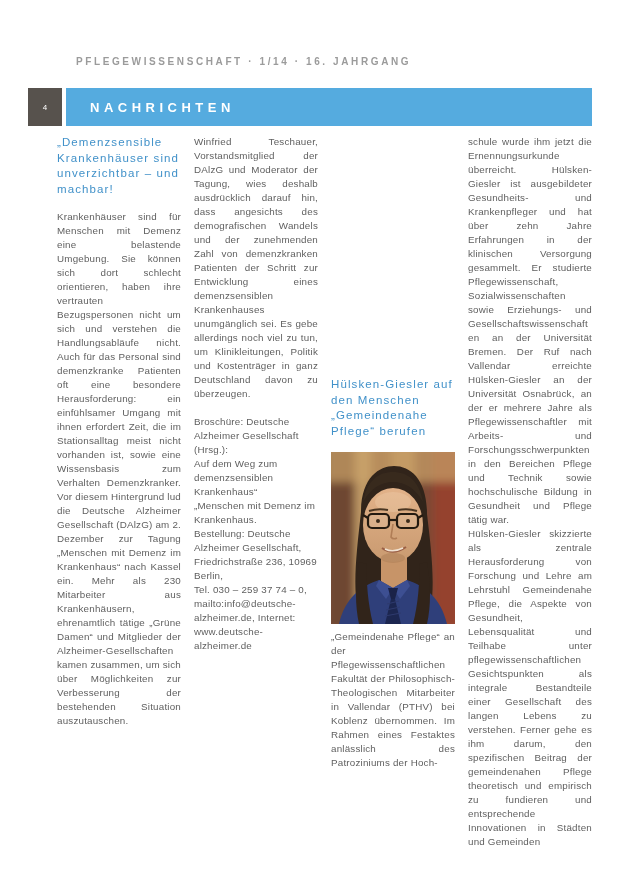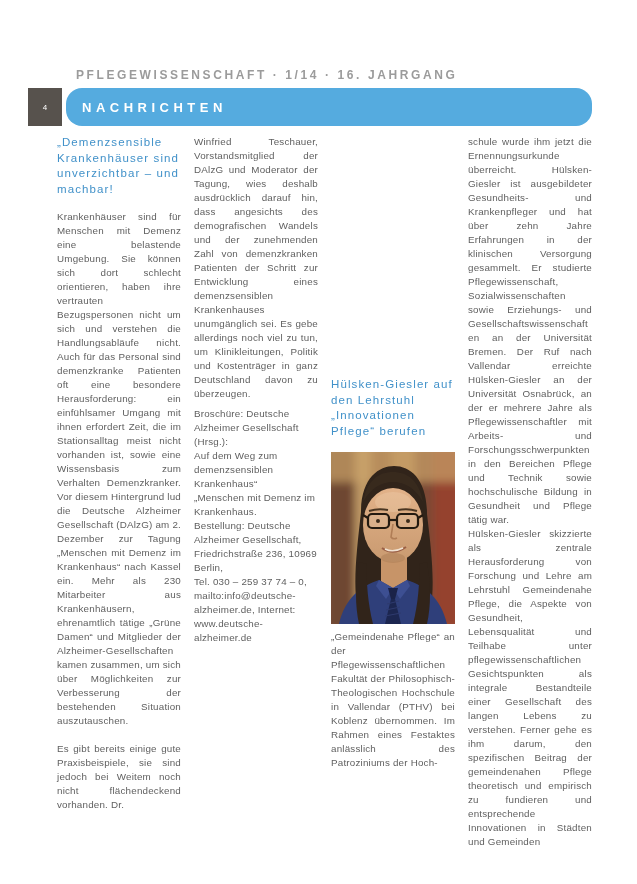--- a/index.html
+++ b/index.html
@@ -5,39 +5,39 @@
   * { box-sizing: border-box; }
   html, body { margin: 0; padding: 0; background: #ffffff; }
   .page {
     position: relative;
     width: 637px; height: 884px;
     background: #ffffff;
     font-family: "Liberation Sans", sans-serif;
     overflow: hidden;
   }
   .journal-line {
-    position: absolute; left: 76px; top: 68px;
-    font-size: 12px; letter-spacing: 2.6px;
+    position: absolute; left: 76px; top: 56px;
+    font-size: 10px; letter-spacing: 2.6px;
     color: #9b9b9b; font-weight: bold;
     white-space: nowrap;
   }
   .page-square {
     position: absolute; left: 28px; top: 88px;
     width: 34px; height: 38px;
     background: #57524d; color: #ffffff;
     display: flex; align-items: center; justify-content: center;
     font-size: 8px;
   }
   .section-bar {
     position: absolute; left: 66px; top: 88px;
     width: 526px; height: 38px;
     background: #55abdf; color: #ffffff;
     display: flex; align-items: center;
-    padding-left: 16px;
-    font-size: 13px; font-weight: bold; letter-spacing: 4.5px; border-radius: 16px;
+    padding-left: 24px;
+    font-size: 13px; font-weight: bold; letter-spacing: 4.5px;
   }
   .columns {
     position: absolute; left: 57px; top: 135px;
     width: 536px;
     display: flex; gap: 13px;
   }
   .col {
     width: 124px; flex: 0 0 124px;
     font-size: 9.8px; line-height: 14px; letter-spacing: 0.2px;
     color: #606060;
@@ -48,21 +48,21 @@
   .col p.m0 { margin-bottom: 0; }
   .headline {
     color: #4191c9;
     font-size: 11.5px; line-height: 15.5px;
     letter-spacing: 1.1px;
     font-weight: normal;
     text-align: left;
     margin: 0 0 13px 0;
   }
   .spacer { height: 242px; }
-  .broschuere { text-align: left; margin-top: 6px; }
+  .broschuere { text-align: left; margin-top: 14px; }
   .broschuere div { margin: 0; }
   .photo {
     margin: 0 0 6px 0; padding: 0;
     width: 124px; height: 172px;
     line-height: 0;
   }
 </style>
 </head>
 <body>
 
@@ -76,37 +76,36 @@
 
   <div class="section-bar">
     <span>NACHRICHTEN</span>
   </div>
 
   <div class="columns">
 
     <div class="col">
       <h2 class="headline">„Demenzsensible Krankenhäuser sind unverzichtbar – und machbar!</h2>
       <p>Krankenhäuser sind für Menschen mit Demenz eine belastende Umgebung. Sie können sich dort schlecht orientieren, haben ihre vertrauten Bezugspersonen nicht um sich und verstehen die Handlungsabläufe nicht. Auch für das Personal sind demenzkranke Patienten oft eine besondere Herausforderung: ein einfühlsamer Umgang mit ihnen erfordert Zeit, die im Stationsalltag meist nicht vorhanden ist, sowie eine Wissensbasis zum Verhalten Demenzkranker. Vor diesem Hintergrund lud die Deutsche Alzheimer Gesellschaft (DAlzG) am 2. Dezember zur Tagung „Menschen mit Demenz im Krankenhaus“ nach Kassel ein. Mehr als 230 Mitarbeiter aus Krankenhäusern, ehrenamtlich tätige „Grüne Damen“ und Mitglieder der Alzheimer-Gesellschaften kamen zusammen, um sich über Möglichkeiten zur Verbesserung der bestehenden Situation auszutauschen.</p>
-      <p>Es gibt bereits einige gute Praxisbeispiele, sie sind jedoch bei Weitem noch nicht flächendeckend vorhanden. Dr.</p>
     </div>
 
     <div class="col">
       <p class="m0">Winfried Teschauer, Vorstandsmitglied der DAlzG und Moderator der Tagung, wies deshalb ausdrücklich darauf hin, dass angesichts des demografischen Wandels und der zunehmenden Zahl von demenzkranken Patienten der Schritt zur Entwicklung eines demenzsensiblen Krankenhauses unumgänglich sei. Es gebe allerdings noch viel zu tun, um Klinikleitungen, Politik und Kostenträger in ganz Deutschland davon zu überzeugen.</p>
       <div class="broschuere">
         <div>Broschüre: Deutsche Alzheimer Gesellschaft (Hrsg.):</div>
         <div>Auf dem Weg zum demenzsensiblen Krankenhaus“</div>
         <div>„Menschen mit Demenz im Krankenhaus.</div>
         <div>Bestellung: Deutsche Alzheimer Gesellschaft, Friedrichstraße 236, 10969 Berlin,</div>
         <div>Tel. 030 – 259 37 74 – 0, mailto:info@deutsche-alzheimer.de, Internet: www.deutsche-alzheimer.de</div>
       </div>
     </div>
 
     <div class="col">
       <div class="spacer"></div>
-      <h2 class="headline">Hülsken-Giesler auf den Lehrstuhl „Innovationen Pflege“ berufen</h2>
+      <h2 class="headline">Hülsken-Giesler auf den Menschen „Gemeindenahe Pflege“ berufen</h2>
 
       <figure class="photo">
         <svg viewBox="0 0 124 172" width="124" height="172">
           <defs>
             <filter id="pblur" x="-20%" y="-20%" width="140%" height="140%">
               <feGaussianBlur stdDeviation="4"></feGaussianBlur>
             </filter>
             <linearGradient id="skin" x1="0" y1="0" x2="0" y2="1">
               <stop offset="0" stop-color="#e2b289"></stop>
               <stop offset="1" stop-color="#c99a70"></stop>
@@ -162,21 +161,21 @@
 
           <path d="M57,136 L67,136 L64,147 L60,147 Z" fill="#1a2248"></path>
           <path d="M60,147 L64,147 L70,172 L54,172 Z" fill="#1c2650"></path>
           <path d="M56,152 L68,149 M55,158 L69,155 M54,164 L70,161" stroke="#2e3a6e" stroke-width="1" fill="none"></path>
 
           <path d="M28,110 C24,132 24,154 28,172 L42,172 C37,152 35,130 36,112 Z" fill="#31241a"></path>
           <path d="M96,110 C100,132 100,154 96,172 L82,172 C87,152 89,130 88,112 Z" fill="#31241a"></path>
         </svg>
       </figure>
 
-      <p>„Gemeindenahe Pflege“ an der Pflegewissenschaftlichen Fakultät der Philosophisch-Theologischen Hochschule in Vallendar (PTHV) bei Koblenz übernommen. Im Rahmen eines Festaktes anlässlich des Patroziniums der Hoch-</p>
+      <p>„Gemeindenahe Pflege“ an der Pflegewissenschaftlichen Fakultät der Philosophisch-Theologischen Mitarbeiter in Vallendar (PTHV) bei Koblenz übernommen. Im Rahmen eines Festaktes anlässlich des Patroziniums der Hoch-</p>
     </div>
 
     <div class="col">
       <p class="m0">schule wurde ihm jetzt die Ernennungsurkunde überreicht. Hülsken-Giesler ist ausgebildeter Gesundheits- und Krankenpfleger und hat über zehn Jahre Erfahrungen in der klinischen Versorgung gesammelt. Er studierte Pflegewissenschaft, Sozialwissenschaften sowie Erziehungs- und Gesellschaftswissenschaften an der Universität Bremen. Der Ruf nach Vallendar erreichte Hülsken-Giesler an der Universität Osnabrück, an der er mehrere Jahre als Pflegewissenschaftler mit Arbeits- und Forschungsschwerpunkten in den Bereichen Pflege und Technik sowie hochschulische Bildung in Gesundheit und Pflege tätig war.</p>
       <p>Hülsken-Giesler skizzierte als zentrale Herausforderung von Forschung und Lehre am Lehrstuhl Gemeindenahe Pflege, die Aspekte von Gesundheit, Lebensqualität und Teilhabe unter pflegewissenschaftlichen Gesichtspunkten als integrale Bestandteile einer Gesellschaft des langen Lebens zu verstehen. Ferner gehe es ihm darum, den spezifischen Beitrag der gemeindenahen Pflege theoretisch und empirisch zu fundieren und entsprechende Innovationen in Städten und Gemeinden</p>
     </div>
 
   </div>
 </div>
 

